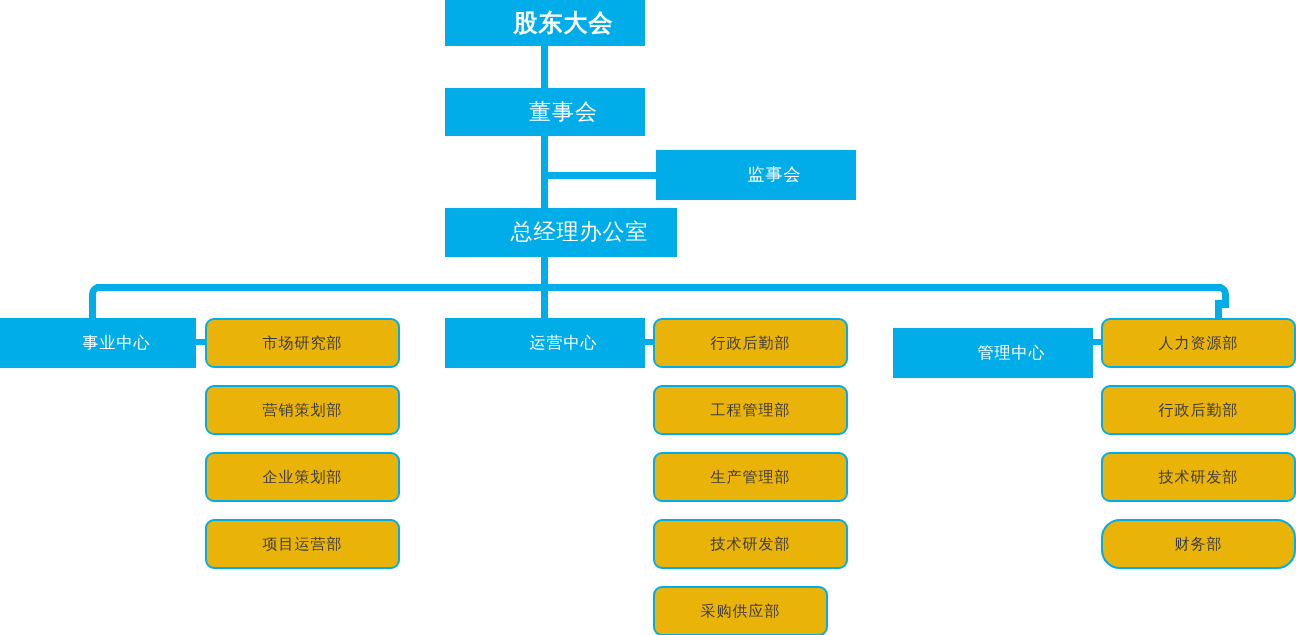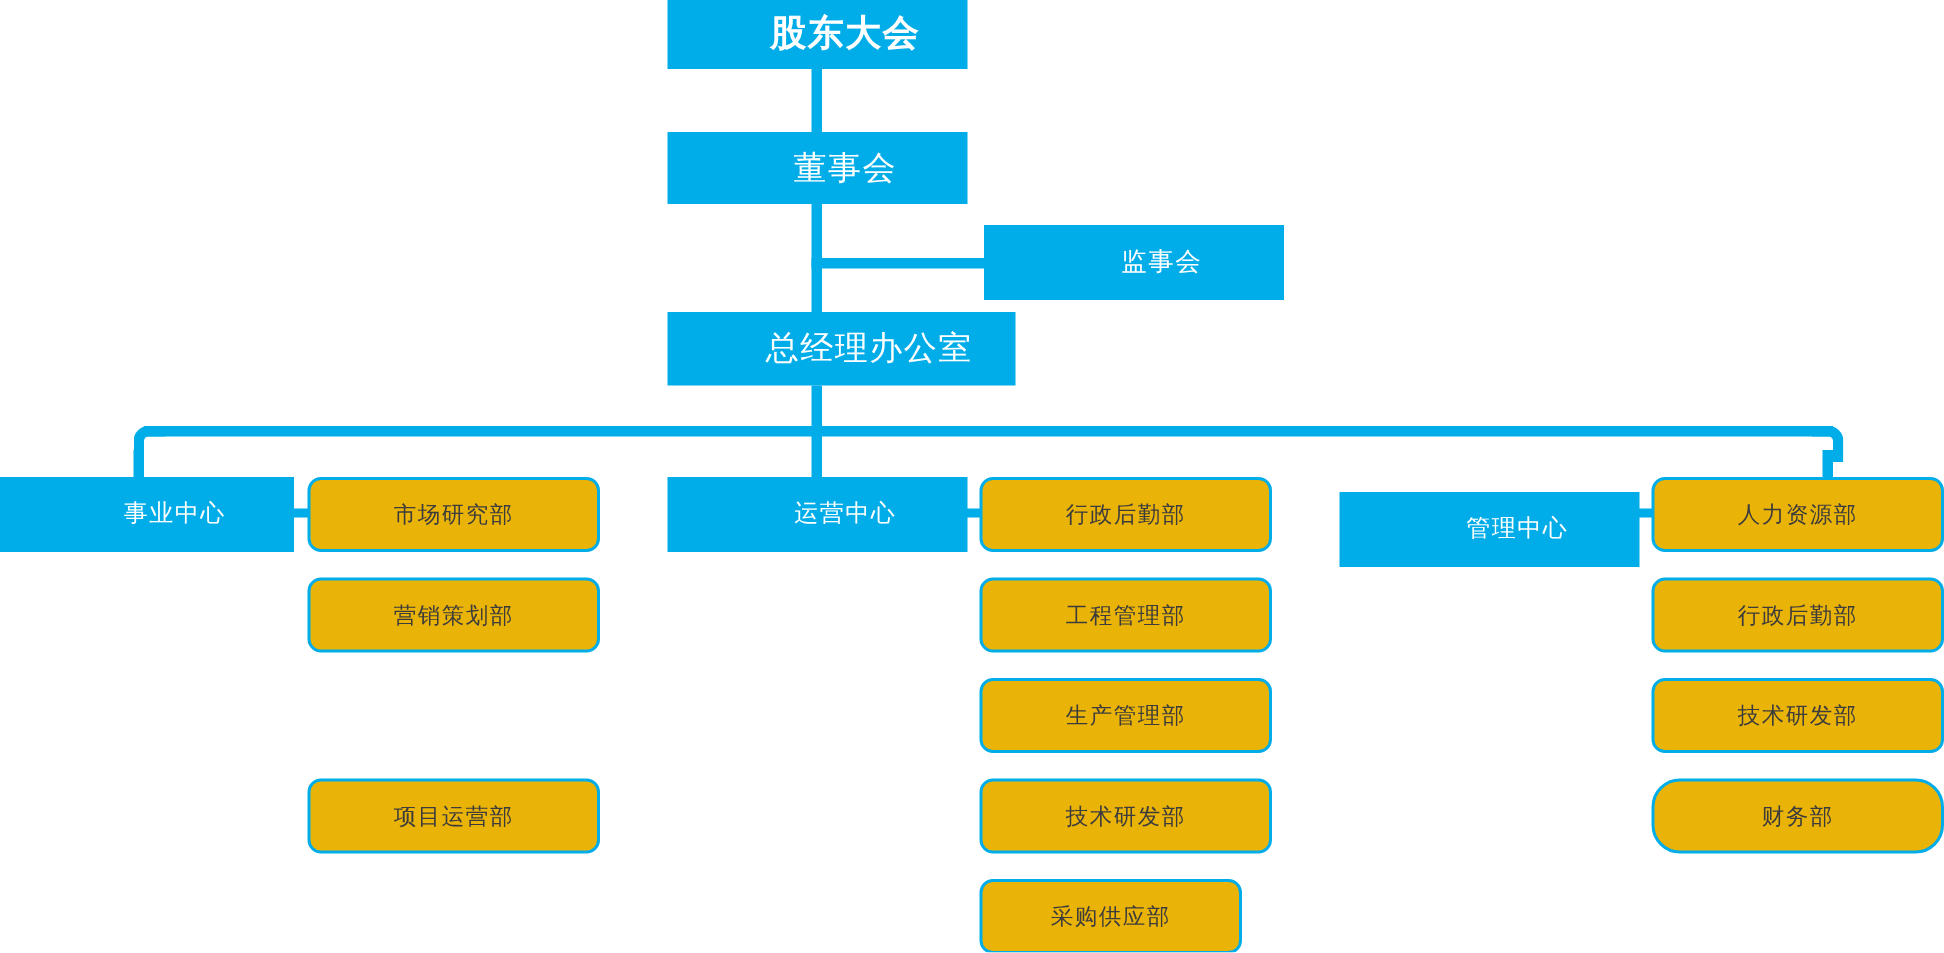--- a/index.html
+++ b/index.html
@@ -118,20 +118,23 @@
   <div class="node node-center" style="left:0px; top:318px; width:196px; height:50px;">
     <span>事业中心</span>
   </div>
 
   <div class="dept" style="left:205px; top:318px; width:195px; height:50px;">
     <span>市场研究部</span>
   </div>
   <div class="dept" style="left:205px; top:385px; width:195px; height:50px;">
     <span>营销策划部</span>
   </div>
+  <div class="dept" style="left:205px; top:452px; width:195px; height:50px;">
+    <span>企业策划部</span>
+  </div>
   <div class="dept" style="left:205px; top:519px; width:195px; height:50px;">
     <span>项目运营部</span>
   </div>
 
   <div class="node node-center" style="left:445px; top:318px; width:200px; height:50px;">
     <span>运营中心</span>
   </div>
 
   <div class="dept" style="left:653px; top:318px; width:195px; height:50px;">
     <span>行政后勤部</span>

